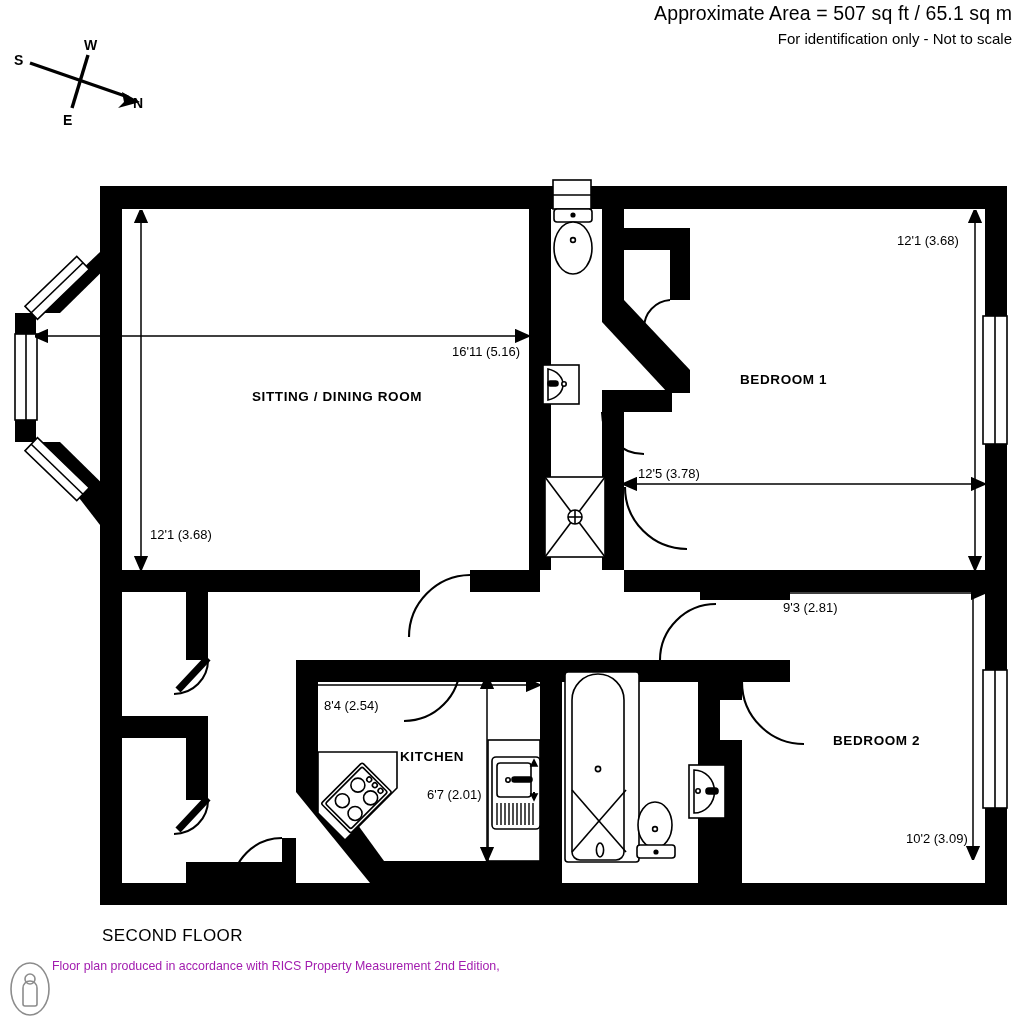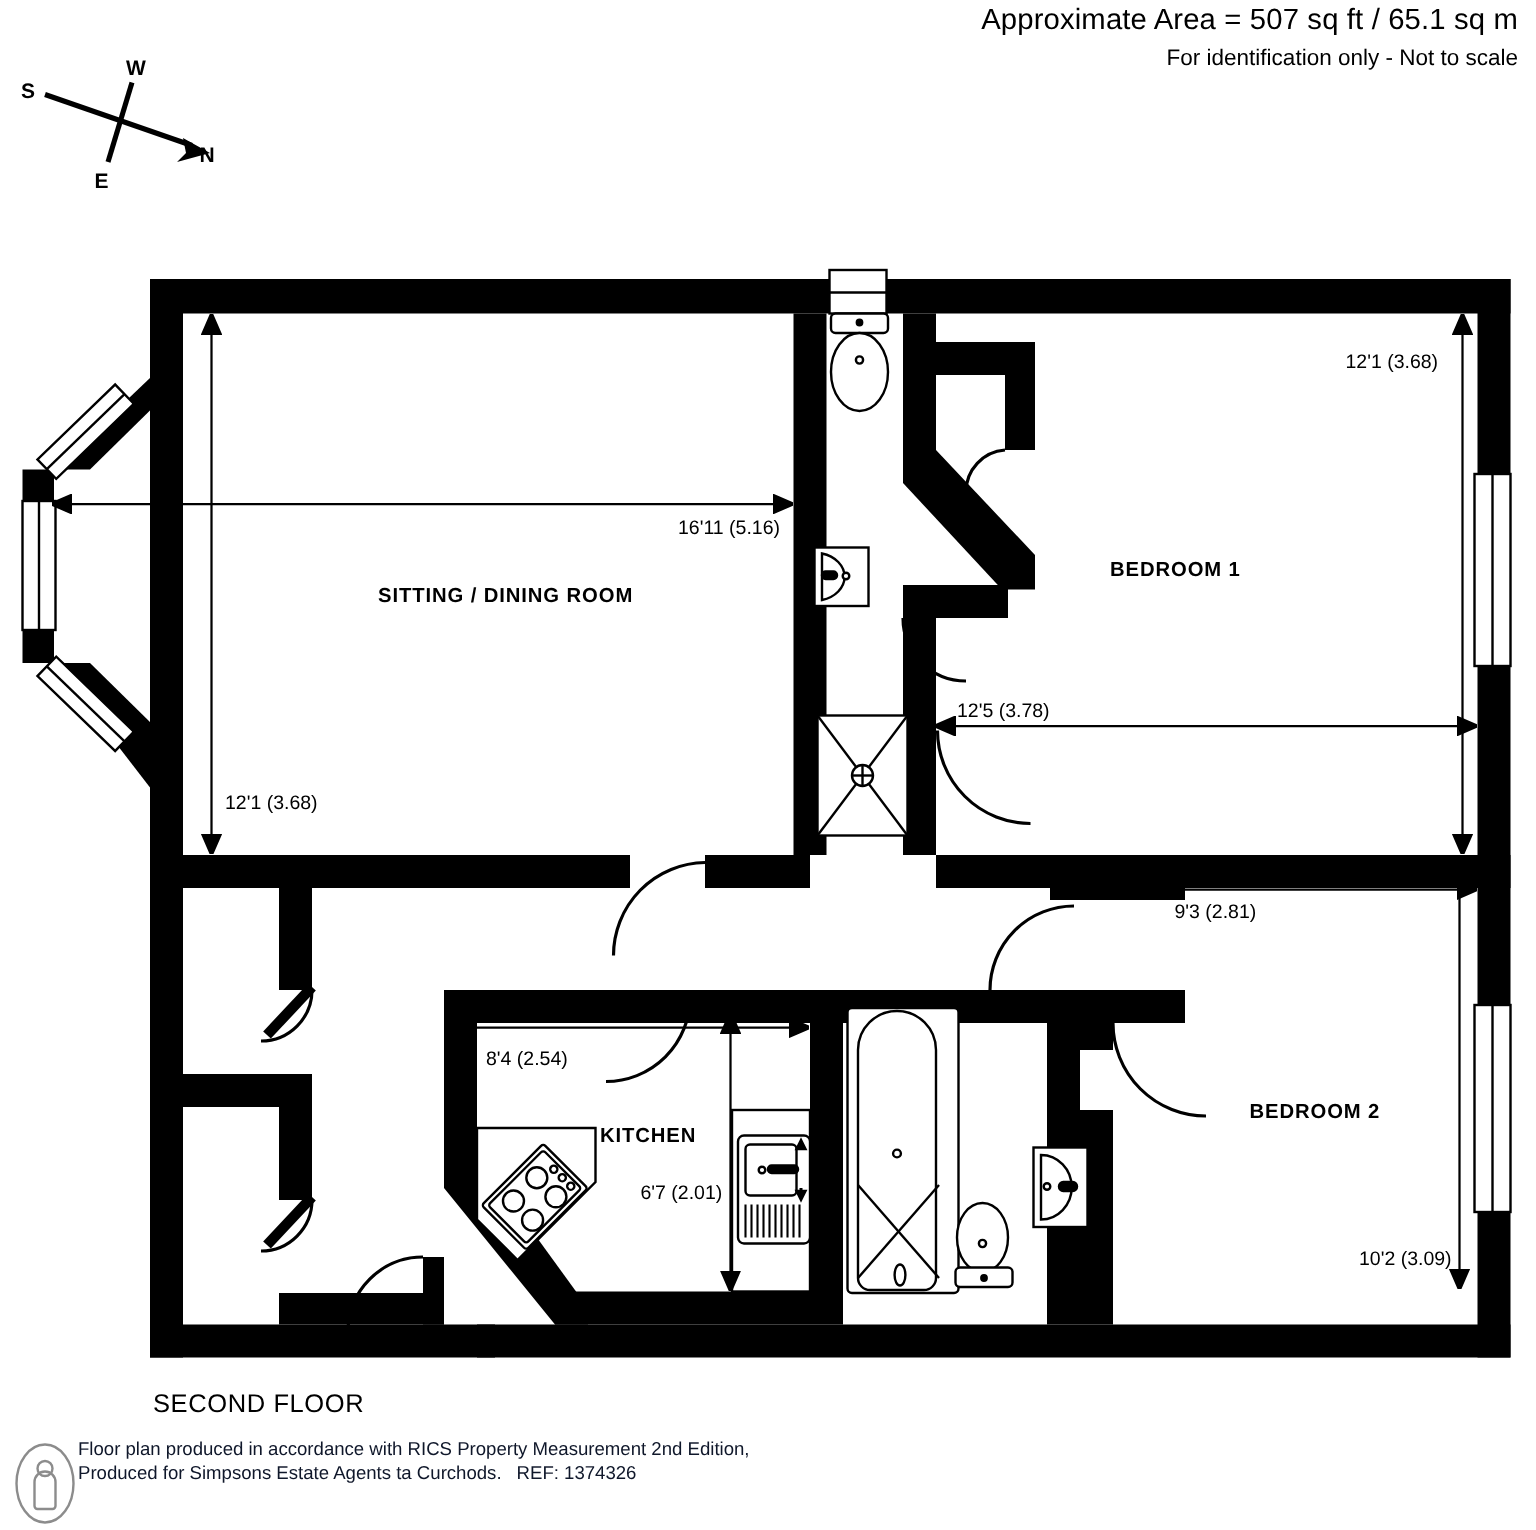--- a/index.html
+++ b/index.html
@@ -42,21 +42,21 @@
     font-size:17px;font-weight:normal;letter-spacing:0.4px;white-space:nowrap;
   }
 
   
   #footer{
     position:absolute;left:0px;top:960px;width:1024px;height:60px;
   }
   #footer-icon{position:absolute;left:8px;top:0px;width:44px;height:58px;}
   #footer-text{
     position:absolute;left:52px;top:-2px;
-    font-size:12.4px;line-height:16.4px;color:#0f172a;
+    font-size:12.4px;line-height:16.4px;color:#a21caf;
     font-family:"Liberation Sans",sans-serif;
   }
   #footer-text .ln{white-space:nowrap;}
   .sp-wide{display:inline-block;width:10px;}
 </style>
 </head>
 <body>
 
 <div id="approx-area">Approximate Area = 507 sq ft / 65.1 sq m</div>
 <div id="not-to-scale">For identification only - Not to scale</div>
@@ -336,15 +336,14 @@
 <div id="floor-title">SECOND FLOOR</div>
 
 <div id="footer">
   <svg id="footer-icon" viewBox="0 0 44 58">
     <ellipse cx="22" cy="29" rx="19" ry="26" fill="none" stroke="#8c8c8c" stroke-width="1.6"></ellipse>
     <circle cx="22" cy="19" r="5" fill="none" stroke="#8c8c8c" stroke-width="1.6"></circle>
     <path d="M15,28 a7,7 0 0 1 14,0 L29,44 a2,2 0 0 1 -2,2 L17,46 a2,2 0 0 1 -2,-2 Z" fill="none" stroke="#8c8c8c" stroke-width="1.6"></path>
   </svg>
   <div id="footer-text">
     <div class="ln"><span>Floor plan produced in accordance with RICS Property Measurement 2nd Edition,</span></div>
-    <div class="ln"><span>Produced for Simpsons Estate Agents ta Curchods.</span><span class="sp-wide"></span><span>REF: 1374326</span></div>
   </div>
 </div>
 
 </body></html>

